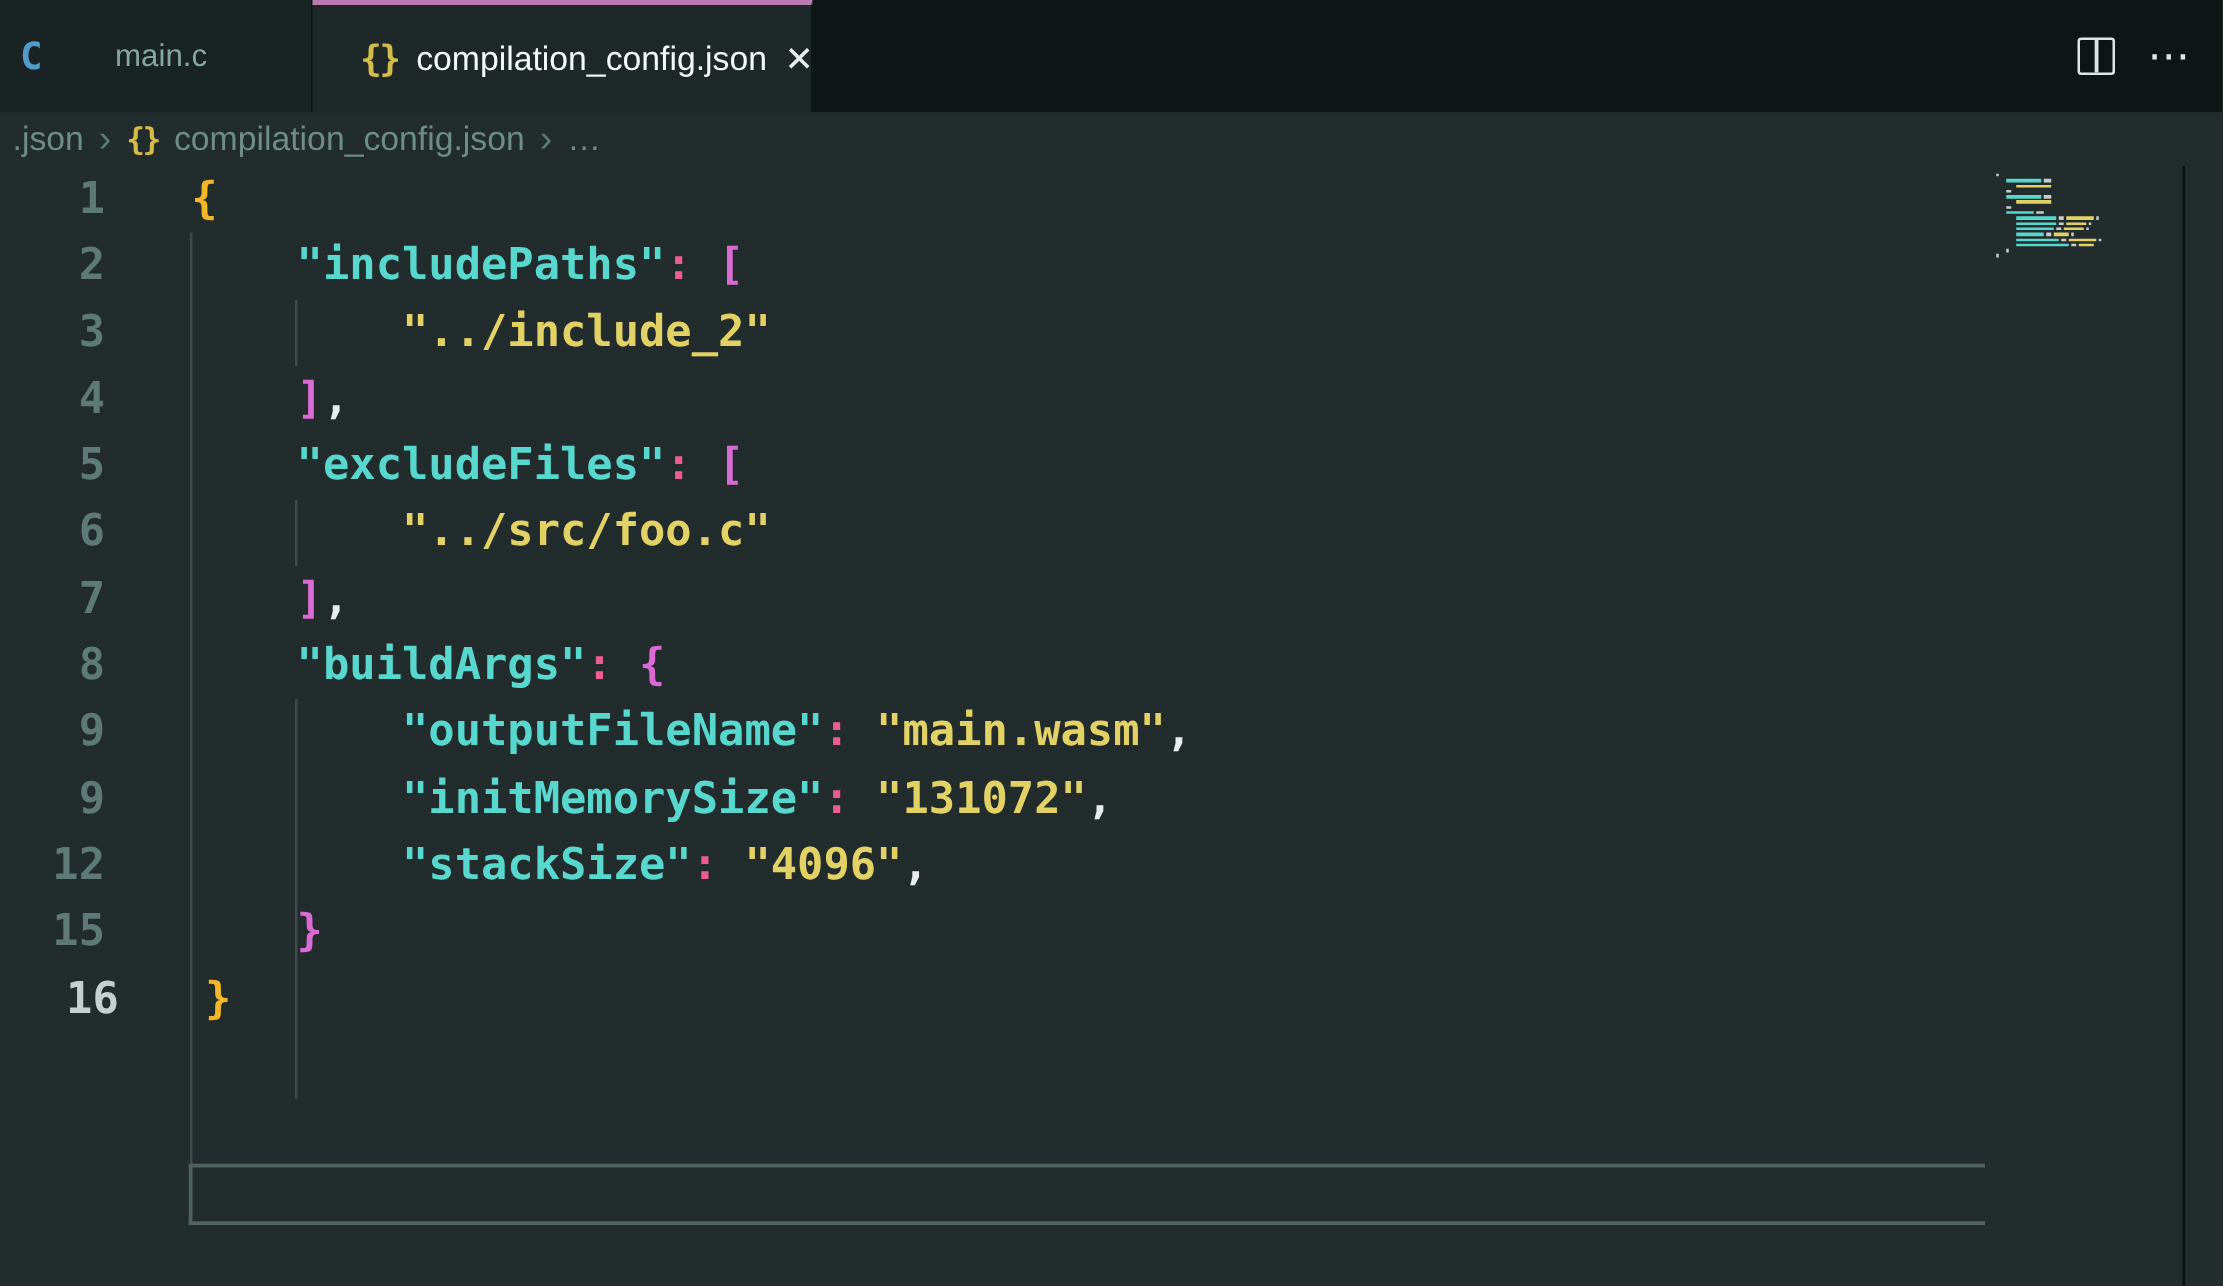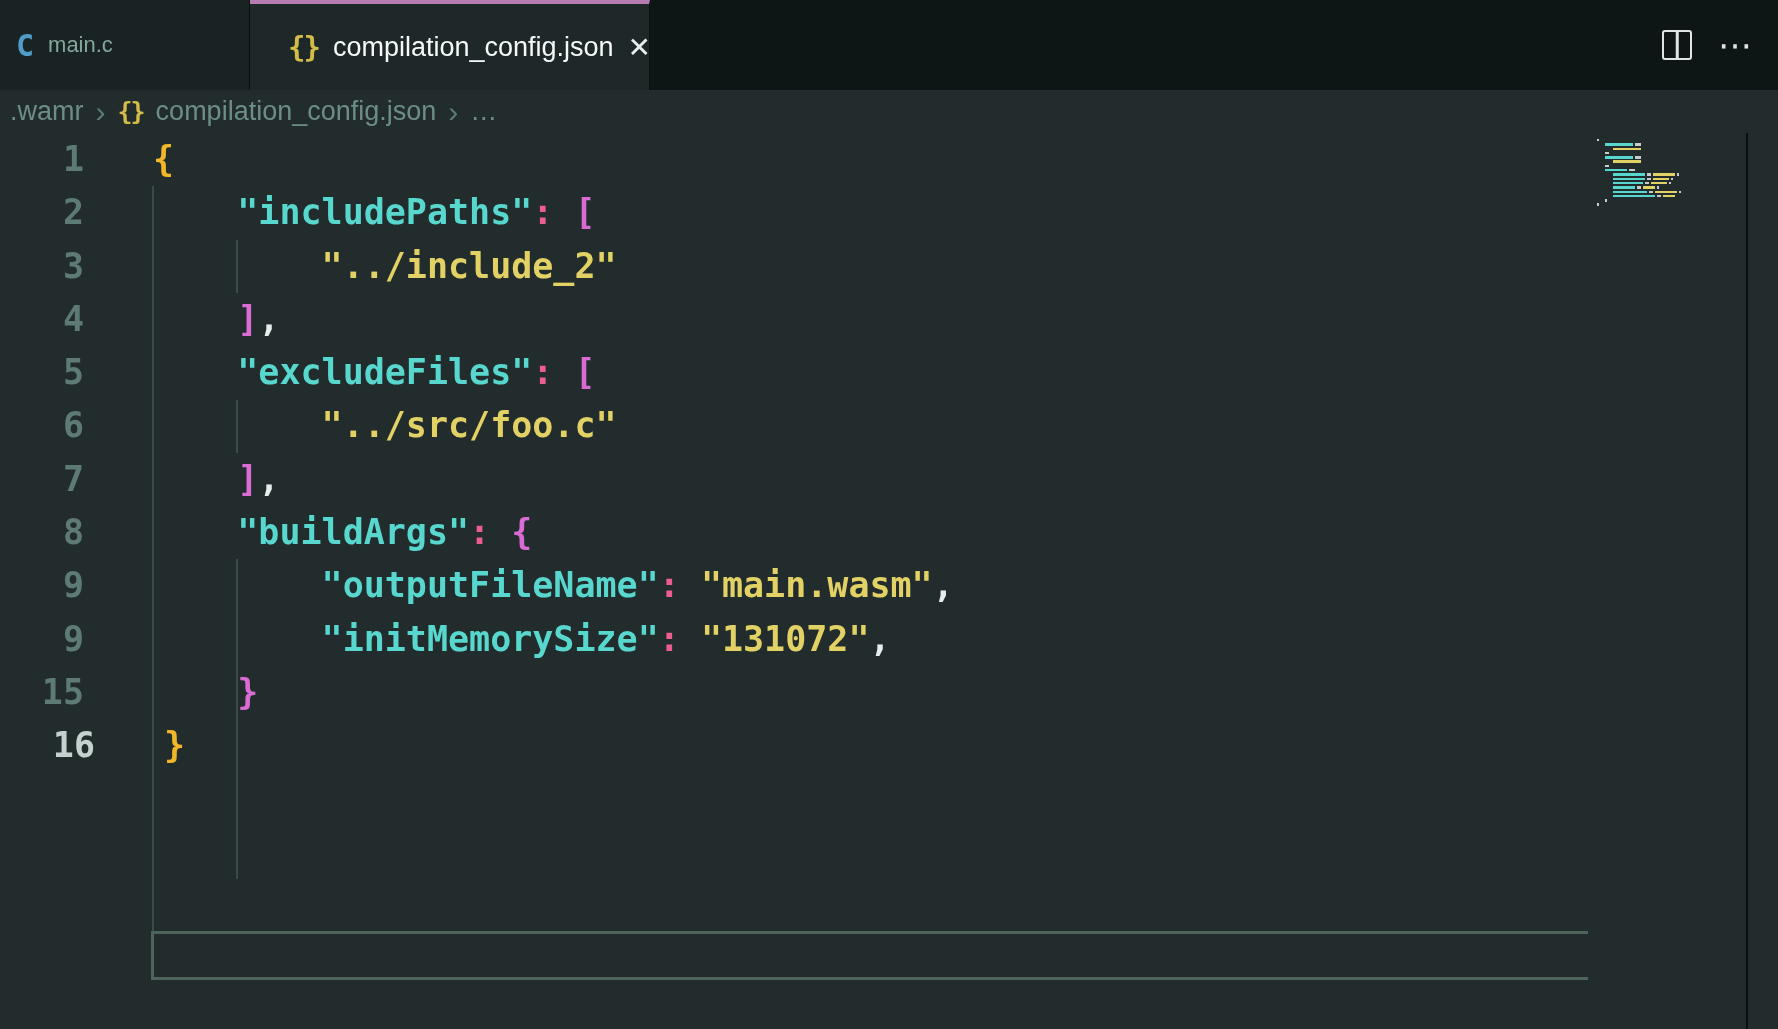--- a/index.html
+++ b/index.html
@@ -2,21 +2,21 @@
 <html><head>
 <meta charset="utf-8">
 <style>
   html,body{margin:0;padding:0;background:#232c2c;overflow:hidden;}
   #app{position:relative;width:1778px;height:1029px;background:#232c2c;font-family:"Liberation Sans",sans-serif;}
 
   
   #tabbar{position:absolute;left:0;top:0;width:1778px;height:90px;background:#0e1515;display:flex;}
   .tab{height:90px;display:flex;align-items:center;box-sizing:border-box;cursor:pointer;}
   #tab-main{width:250px;background:#1a2323;padding-left:16px;gap:14px;border-right:1px solid #0a1010;}
-  #tab-main .tab-label{color:#84a79e;font-size:22px;}
+  #tab-main .tab-label{color:#84a79e;font-size:25px;margin-left:44px;}
   .c-icon{color:#4f9cc8;font-weight:bold;font-size:30px;font-family:"DejaVu Sans Mono",monospace;}
   #tab-config{width:400px;background:#1f2828;border-top:4px solid #b87cb2;padding-left:38px;gap:14px;border-right:1px solid #0a1010;}
   #tab-config .tab-label{color:#f5f8f8;font-size:27px;}
   .json-icon{color:#d3bc47;font-weight:bold;font-size:29px;font-family:"DejaVu Sans Mono",monospace;letter-spacing:-2px;}
   .close-icon{margin-left:auto;margin-right:20px;color:#e8eded;font-size:28px;}
   #editor-actions{margin-left:auto;display:flex;align-items:center;gap:26px;padding-right:24px;}
   .split-icon{width:26px;height:26px;border:2.5px solid #dfe5e5;border-radius:3px;position:relative;display:inline-block;}
   .split-icon::after{content:"";position:absolute;left:50%;top:0;bottom:0;width:2.5px;background:#dfe5e5;transform:translateX(-50%);}
   .more-icon{color:#dfe5e5;font-size:34px;letter-spacing:2px;line-height:20px;}
 
@@ -68,21 +68,21 @@
       <span class="tab-label">compilation_config.json</span>
       <span class="close-icon">✕</span>
     </div>
     <div id="editor-actions">
       <span class="split-icon"></span>
       <span class="more-icon">⋯</span>
     </div>
   </div>
 
   <div id="breadcrumbs">
-    <span class="crumb">.wamr</span>
+    <span class="crumb">.json</span>
     <span class="sep">›</span>
     <span class="json-icon">{}</span>
     <span class="crumb">compilation_config.json</span>
     <span class="sep">›</span>
     <span class="crumb">…</span>
   </div>
 
   <div id="editor">
     <div class="guide" style="left:152px;top:53px;height:747px;"></div>
     <div class="guide" style="left:236px;top:107px;height:53px;"></div>
@@ -93,20 +93,21 @@
         <div class="code-row"><div class="lineno">1</div><div class="code-text"><span class="tk-g">{</span></div></div>
         <div class="code-row"><div class="lineno">2</div><div class="code-text"><span class="tk-p">    </span><span class="tk-k">"includePaths"</span><span class="tk-c">:</span><span class="tk-p"> </span><span class="tk-m">[</span></div></div>
         <div class="code-row"><div class="lineno">3</div><div class="code-text"><span class="tk-p">        </span><span class="tk-s">"../include_2"</span></div></div>
         <div class="code-row"><div class="lineno">4</div><div class="code-text"><span class="tk-p">    </span><span class="tk-m">]</span><span class="tk-p">,</span></div></div>
         <div class="code-row"><div class="lineno">5</div><div class="code-text"><span class="tk-p">    </span><span class="tk-k">"excludeFiles"</span><span class="tk-c">:</span><span class="tk-p"> </span><span class="tk-m">[</span></div></div>
         <div class="code-row"><div class="lineno">6</div><div class="code-text"><span class="tk-p">        </span><span class="tk-s">"../src/foo.c"</span></div></div>
         <div class="code-row"><div class="lineno">7</div><div class="code-text"><span class="tk-p">    </span><span class="tk-m">]</span><span class="tk-p">,</span></div></div>
         <div class="code-row"><div class="lineno">8</div><div class="code-text"><span class="tk-p">    </span><span class="tk-k">"buildArgs"</span><span class="tk-c">:</span><span class="tk-p"> </span><span class="tk-m">{</span></div></div>
         <div class="code-row"><div class="lineno">9</div><div class="code-text"><span class="tk-p">        </span><span class="tk-k">"outputFileName"</span><span class="tk-c">:</span><span class="tk-p"> </span><span class="tk-s">"main.wasm"</span><span class="tk-p">,</span></div></div>
         <div class="code-row"><div class="lineno">9</div><div class="code-text"><span class="tk-p">        </span><span class="tk-k">"initMemorySize"</span><span class="tk-c">:</span><span class="tk-p"> </span><span class="tk-s">"131072"</span><span class="tk-p">,</span></div></div>
+        <div class="code-row"><div class="lineno">12</div><div class="code-text"><span class="tk-p">        </span><span class="tk-k">"stackSize"</span><span class="tk-c">:</span><span class="tk-p"> </span><span class="tk-s">"4096"</span><span class="tk-p">,</span></div></div>
         <div class="code-row"><div class="lineno">15</div><div class="code-text"><span class="tk-p">    </span><span class="tk-m">}</span></div></div>
         <div class="code-row"><div class="lineno active">16</div><div class="code-text"><span class="tk-g">}</span></div></div>
       </div>
     <div id="minimap">
         <div class="mm-row">
           <span style="width: 0px; flex: 0 0 auto;"></span>
           <span class="mm-seg mm-g" style="width: 2px; margin-right: 2px;"></span>
         </div>
         <div class="mm-row">
           <span style="width: 8px; flex: 0 0 auto;"></span>

